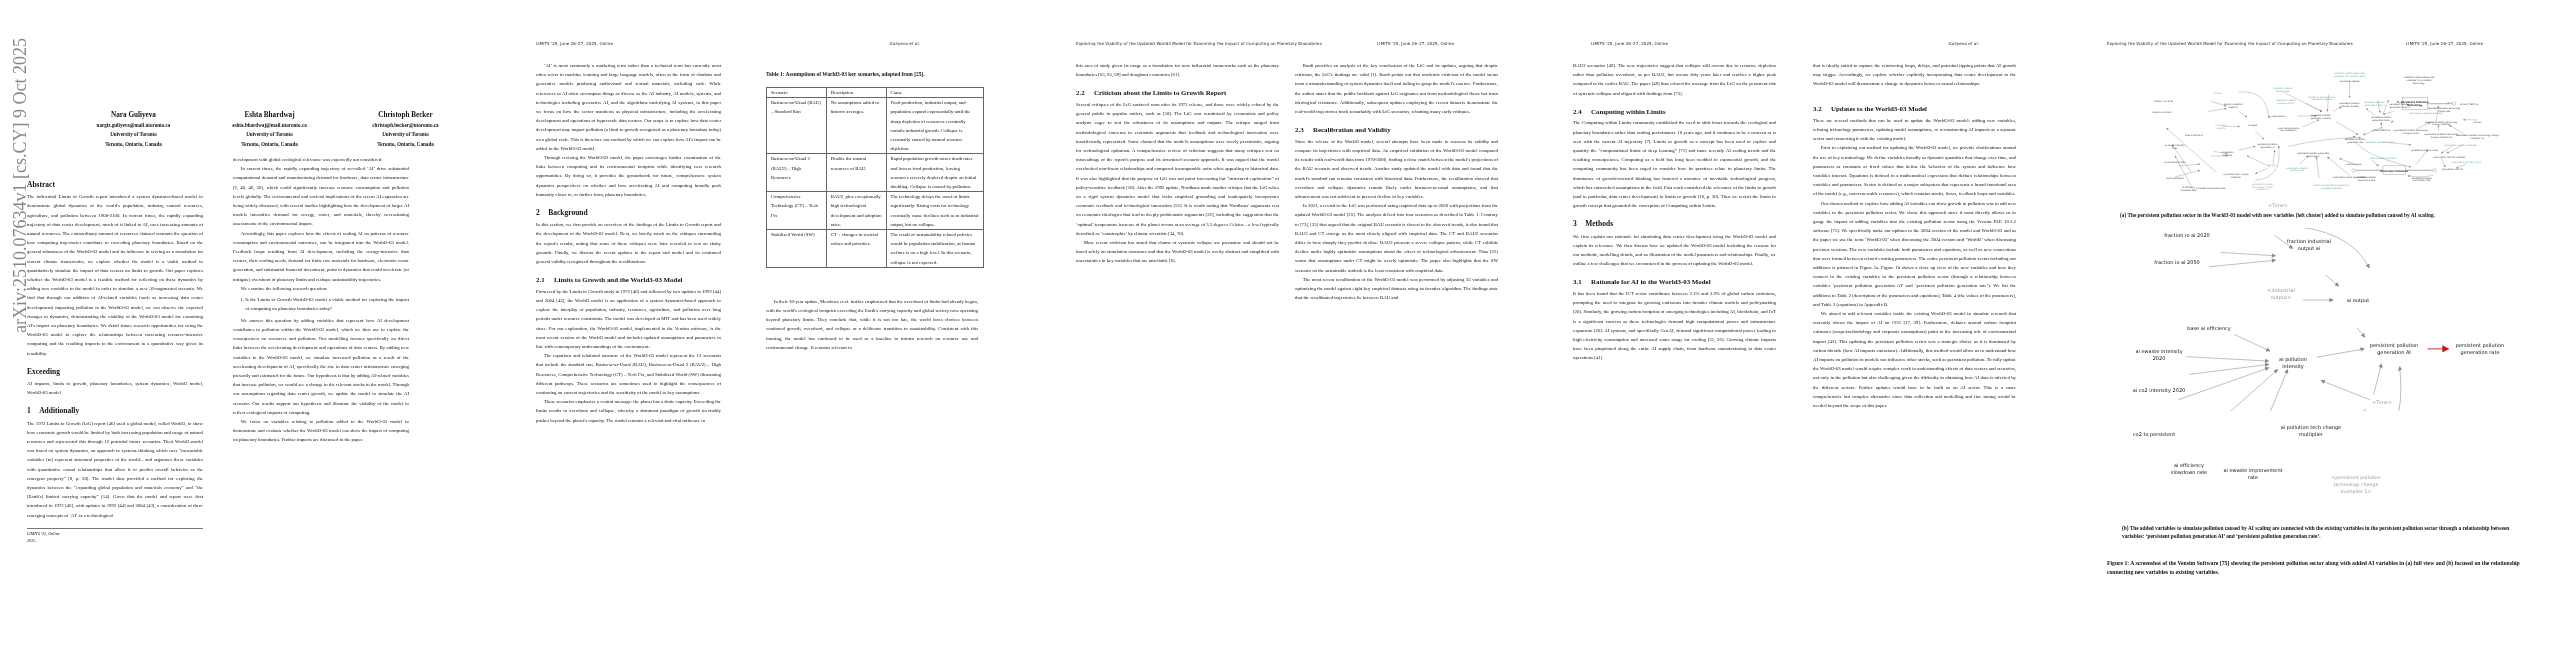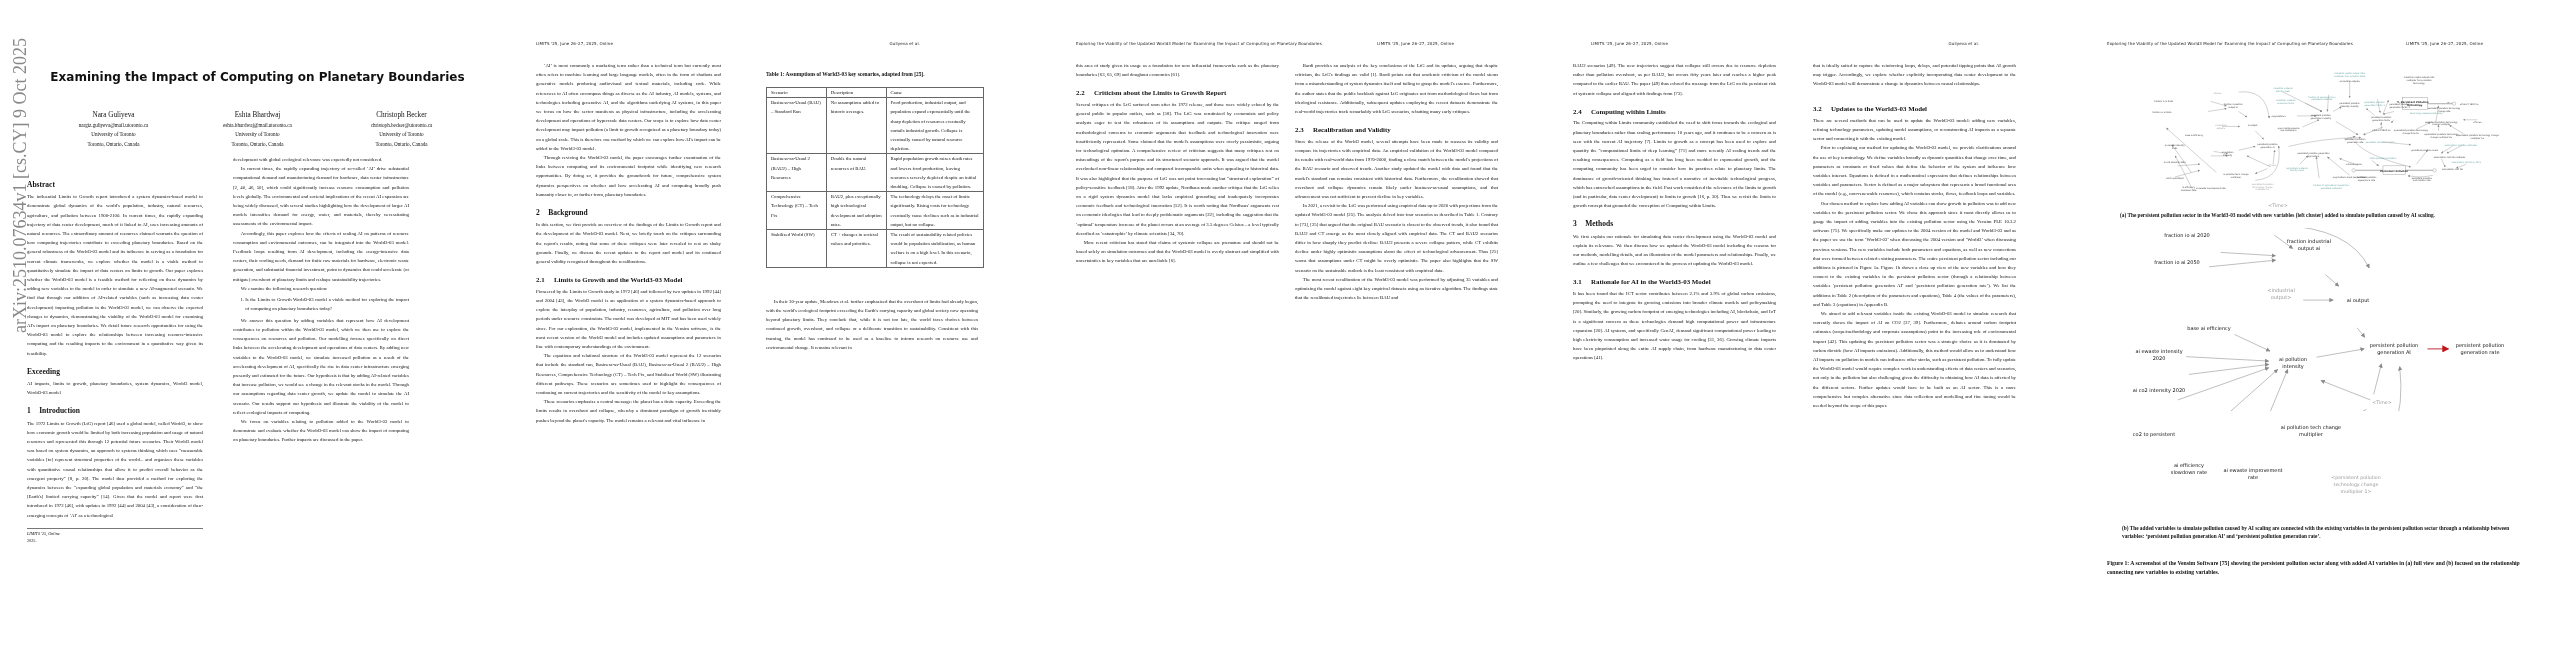--- a/index.html
+++ b/index.html
@@ -10,42 +10,41 @@
              font-size:4px; color:#222; letter-spacing:0.1px; white-space:nowrap; }
   .col { position:absolute; font-size:4.8px; line-height:9.2px; text-align:justify; hyphens:auto; }
   .col p { margin:0; text-indent:7.8px; }
   .col p.noindent { text-indent:0; }
   .h1 { font-weight:bold; font-size:7.5px; margin:9px 0 2.2px 0; line-height:10px; }
   .h2 { font-weight:bold; font-size:6.9px; margin:9px 0 2.2px 0; line-height:9.4px; }
   .h1 .num, .h2 .num { display:inline-block; width:12.2px; }
   .h2 .num { width:18px; }
   .title { position:absolute; left:0; width:515px; top:69px; text-align:center;
            font-family:"DejaVu Sans","Liberation Sans",sans-serif; font-weight:bold; font-size:12px; line-height:16.7px; }
-  .authors { position:absolute; top:110px; left:0; width:515px; display:flex; justify-content:center; gap:22px; }
+  .authors { position:absolute; top:110px; left:12px; width:515px; display:flex; justify-content:center; gap:14px;font-weight:bold; }
   .author { text-align:center; width:122px; font-size:5.1px; line-height:9.4px; }
   .author .name { font-size:7.2px; line-height:11px; }
   .arxiv { position:absolute; left:10px; top:333px; transform:rotate(-90deg); transform-origin:left top;
            font-family:"Liberation Serif",serif; font-size:18px; color:#888; white-space:nowrap; }
   .footline { border-top:0.6px solid #777; margin-top:7.8px; padding-top:2.2px; font-size:4.2px; line-height:6.7px; }
   table.t1 { border-collapse:collapse; font-size:4.8px; line-height:9.2px; }
   table.t1 td, table.t1 th { border:0.6px solid #666; padding:0 3.9px; vertical-align:top; text-align:left; font-weight:normal; }
   .caption { font-weight:bold; font-size:5.4px; line-height:9.2px; }
   ol.rq { margin:2.2px 0 2.2px 0; padding-left:12.2px; }
   ol.rq li { margin:0; }
   .diagram { position:absolute; }
   .dlabel { position:absolute; font-family:"DejaVu Sans",sans-serif; white-space:nowrap; text-align:center; transform:translate(-50%,-50%); }
   .subcap { position:absolute; font-weight:bold; font-size:5.3px; line-height:8.3px; }
 </style>
 </head>
 <body>
 
 <div class="page" style="left:0;">
   <div class="arxiv">arXiv:2510.07634v1  [cs.CY]  9 Oct 2025</div>
   <div class="title">
-    <div>Examining the Impact of Computing on Planetary Boundaries</div>
   </div>
   <div class="authors">
     <div class="author">
       <div class="name">Nara Guliyeva</div>
       <div>nargiz.guliyeva@mail.utoronto.ca</div>
       <div>University of Toronto</div>
       <div>Toronto, Ontario, Canada</div>
     </div>
     <div class="author">
       <div class="name">Eshta Bhardwaj</div>
@@ -59,21 +58,21 @@
       <div>University of Toronto</div>
       <div>Toronto, Ontario, Canada</div>
     </div>
   </div>
 
   <div class="col" style="left:27px; top:155px; width:176px;margin-top:25px;">
     <div class="h1" style="margin-top:0;">Abstract</div>
     <p class="noindent">The influential Limits to Growth report introduced a system dynamics-based model to demonstrate global dynamics of the world's population, industry, natural resources, agriculture, and pollution between 1900-2100. In current times, the rapidly expanding trajectory of data center development, much of it linked to AI, uses increasing amounts of natural resources. The extraordinary amount of resources claimed warrants the question of how computing trajectories contribute to exceeding planetary boundaries. Based on the general robustness of the World3-03 model and its influence in serving as a foundation for current climate frameworks, we explore whether the model is a viable method to quantitatively simulate the impact of data centers on limits to growth. Our paper explores whether the World3-03 model is a feasible method for reflecting on these dynamics by adding new variables to the model in order to simulate a new AI-augmented scenario. We find that through our addition of AI-related variables (such as increasing data center development) impacting pollution in the World3-03 model, we can observe the expected changes to dynamics, demonstrating the viability of the World3-03 model for examining AI's impact on planetary boundaries. We detail future research opportunities for using the World3-03 model to explore the relationships between increasing resource-intensive computing and the resulting impacts to the environment in a quantitative way given its feasibility.</p>
     <div class="h1">Exceeding</div>
     <p class="noindent">AI impacts, limits to growth, planetary boundaries, system dynamics, World3 model, World3-03 model</p>
-    <div class="h1"><span class="num">1</span><span>Introduction</span></div>
+    <div class="h1"><span class="num">1</span><span>Additionally</span></div>
     <p class="noindent">The 1972 Limits to Growth (LtG) report [46] used a global model, called World3, to show how economic growth would be limited by both increasing population and usage of natural resources and represented this through 12 potential future scenarios. Their World3 model was based on system dynamics, an approach to systems thinking which uses “measurable variables [to] represent structural properties of the world... and organizes these variables with quantitative causal relationships that allow it to predict overall behavior as the emergent property” [8, p. 20]. The model thus provided a method for exploring the dynamics between the “expanding global population and materials economy” and “the [Earth's] limited carrying capacity” [14]. Given that the model and report were first introduced in 1972 [46], with updates in 1992 [44] and 2004 [43], a consideration of then-emerging concepts of ‘AI’ as a technological</p>
     <div class="footline">
       <div style="font-style:italic;">LIMITS '25, Online</div>
       <div>2025.</div>
     </div>
   </div>
 
   <div class="col" style="left:233px; top:155px; width:176px;">
     <p class="noindent">development with global ecological relevance was expectedly not considered.</p>
     <p>In current times, the rapidly expanding trajectory of so-called ‘AI’ drive substantial computational demand and manufacturing demand for hardware, data center infrastructure [2, 40, 46, 50], which could significantly increase resource consumption and pollution levels globally. The environmental and societal implications of the recent AI expansion are being widely discussed, with several studies highlighting how the development of larger AI models intensifies demand for energy, water, and materials, thereby necessitating assessments of the environmental impact.</p>

